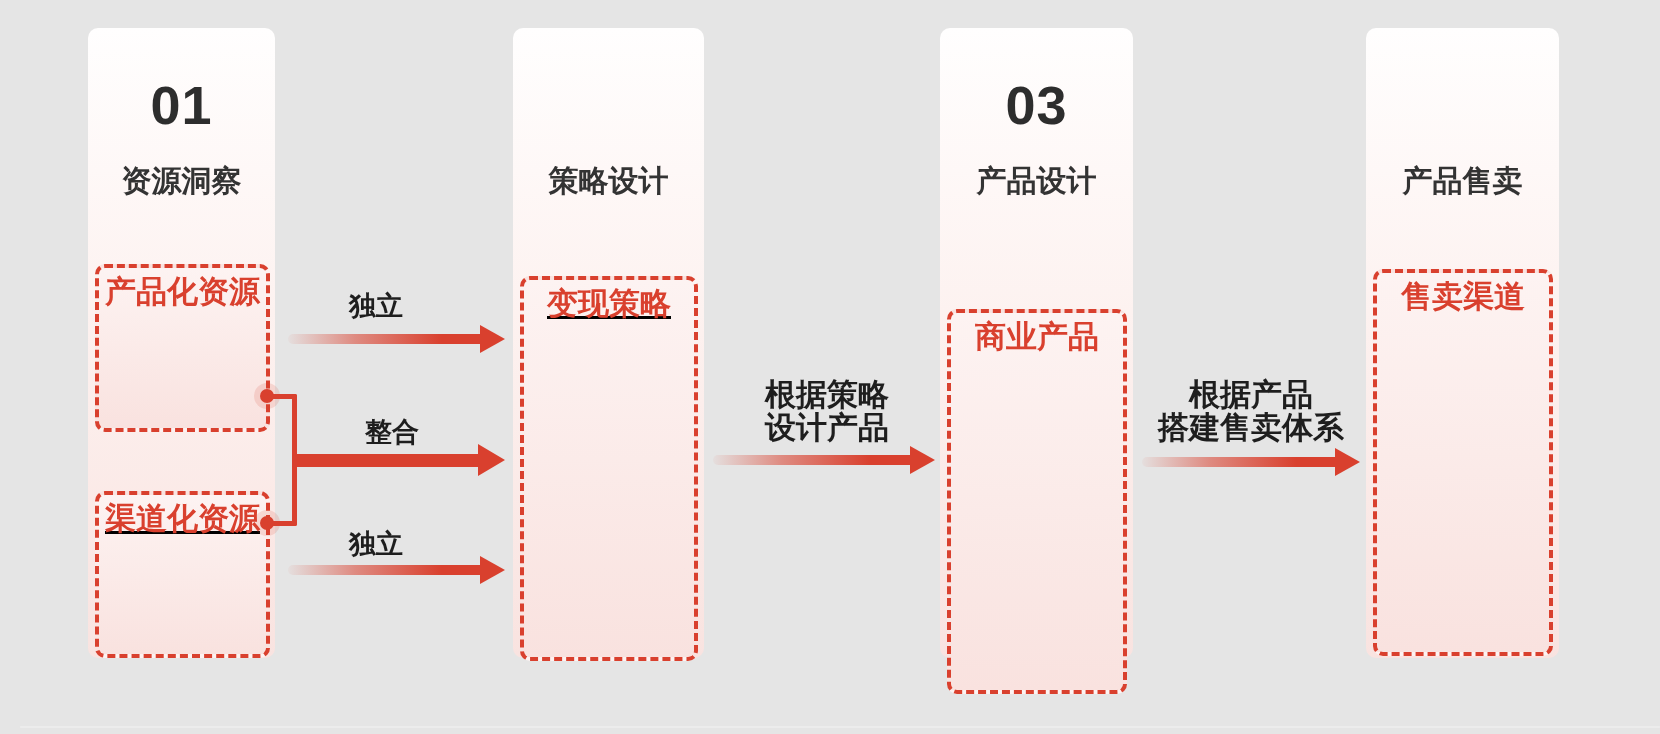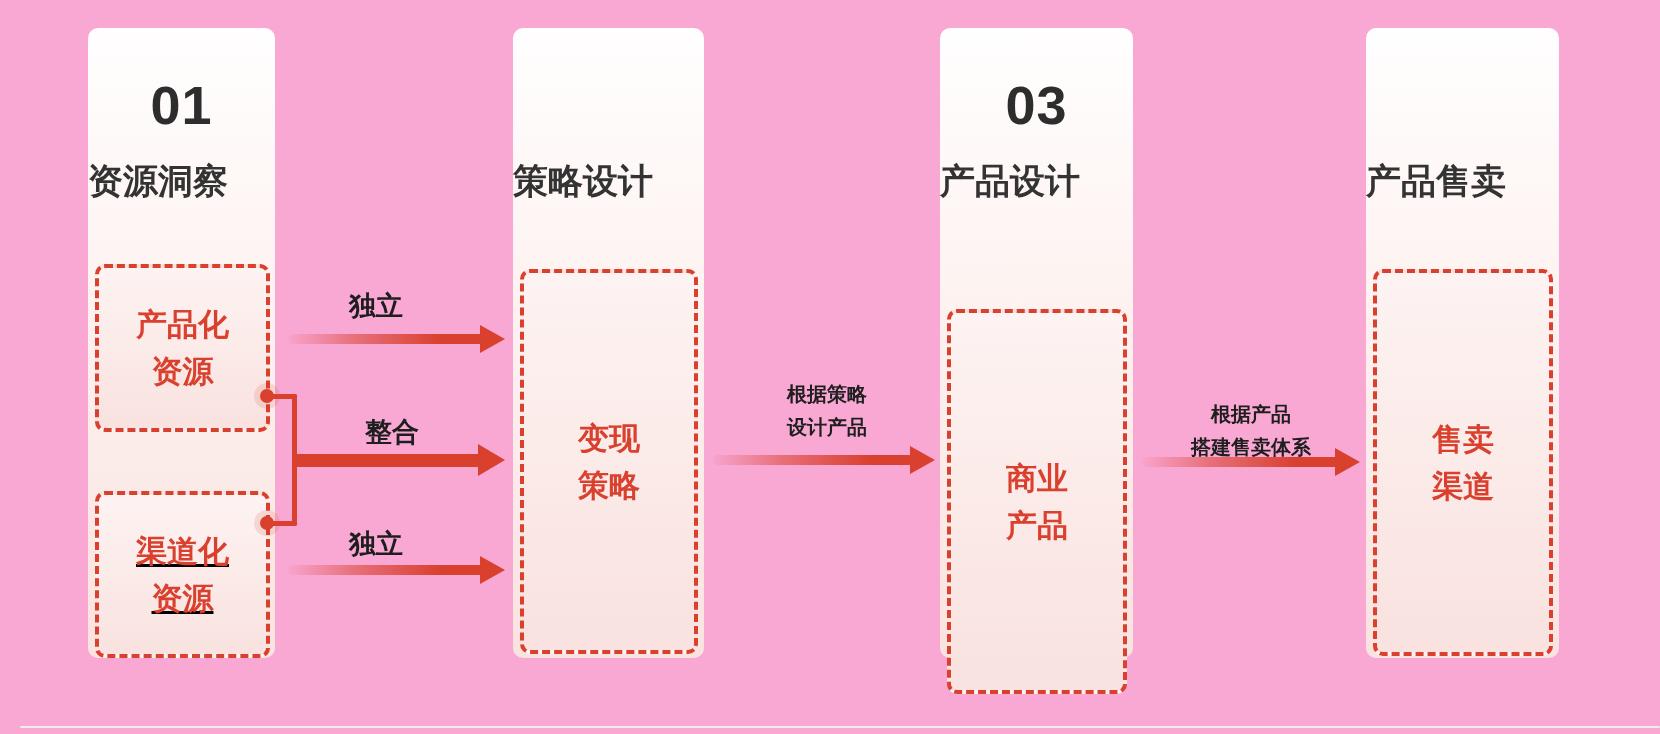--- a/index.html
+++ b/index.html
@@ -1,53 +1,53 @@
 <!DOCTYPE html>
 <html><head>
 <meta charset="utf-8">
 <title>Process Flow Diagram</title>
 <style>
   html,body{margin:0;padding:0;background:#ffffff;}
   body{width:1660px;height:734px;position:relative;overflow:hidden;
        font-family:"Liberation Sans","DejaVu Sans",sans-serif;}
-  .canvas{position:absolute;left:0;top:0;width:1660px;height:734px;background:#f9a8d4;}
+  .canvas{position:absolute;left:0;top:0;width:1660px;height:734px;background:#e5e5e5;}
 
   
   .col{position:absolute;top:28px;height:630px;border-radius:10px;
        background:linear-gradient(180deg,#fffefe 0%,#fdf2f0 45%,#f9e3e0 100%);}
   .step-number{position:absolute;top:45px;left:0;width:100%;height:64px;line-height:64px;
        text-align:center;font-size:54px;font-weight:700;color:#2d2d2d;letter-spacing:1px;}
   .step-title{position:absolute;top:129px;left:0;width:100%;height:48px;line-height:48px;
-       font-size:35px;font-weight:700;color:#333333;}
+       text-align:center;font-size:30px;font-weight:700;color:#333333;}
 
   
   .dbox{position:absolute;border:4px dashed #d9402e;border-radius:10px;box-sizing:border-box;
         background:linear-gradient(180deg,#fdf3f2 0%,#f9e2df 100%);
-        display:flex;flex-direction:column;align-items:center;justify-content:center;}
+        display:flex;flex-direction:row;align-items:flex-start;justify-content:center;}
   .dbox span{display:block;color:#d9402e;font-size:31px;font-weight:700;line-height:47px;text-align:center;}
 
   
   .arrow{position:absolute;display:flex;align-items:center;}
   .shaft{height:10px;border-radius:5px 0 0 5px;flex:1;
          background:linear-gradient(90deg,rgba(217,64,46,0.04) 0%,rgba(217,64,46,0.55) 35%,#d9402e 80%);}
   .shaft-solid{height:13px;flex:1;background:#d9402e;}
   .ah{width:0;height:0;border-style:solid;border-width:14px 0 14px 25px;
       border-color:transparent transparent transparent #d9402e;}
   .ah-big{border-width:16px 0 16px 27px;}
 
   
   .bline{position:absolute;background:#d9402e;border-radius:2px;}
   .dot{position:absolute;width:14px;height:14px;border-radius:50%;background:#d9402e;
        box-shadow:0 0 0 6px rgba(217,64,46,0.15);}
 
   
   .lbl{position:absolute;transform:translate(-50%,-50%);white-space:nowrap;
        font-weight:700;color:#1e1e1e;font-size:27px;text-align:right;}
   .lbl2{position:absolute;transform:translate(-50%,-50%);text-align:center;
-        font-weight:700;color:#1e1e1e;font-size:20px;line-height:33px;white-space:nowrap;}
+        font-weight:700;color:#1e1e1e;font-size:31px;line-height:33px;white-space:nowrap;}
 
   .divider{position:absolute;left:20px;top:726px;width:1640px;height:2px;
            background:#ececec;border-radius:1px;}
 </style>
 </head>
 <body>
 
 <div class="canvas">
 
   <div class="col" style="left:88px;width:187px;">
@@ -66,21 +66,21 @@
   </div>
 
   <div class="dbox" style="left:95px;top:264px;width:175px;height:168px;">
     <span>产品化</span>
     <span>资源</span>
   </div>
   <div class="dbox" style="left:95px;top:491px;width:175px;height:167px;text-decoration:underline;">
     <span>渠道化</span>
     <span>资源</span>
   </div>
-  <div class="dbox" style="left:520px;top:269px;width:178px;height:385px;">
+  <div class="dbox" style="left:520px;top:276px;width:178px;height:385px;text-decoration:underline;">
     <span>变现</span>
     <span>策略</span>
   </div>
   <div class="dbox" style="left:947px;top:269px;width:180px;height:385px;margin-top:40px;">
     <span>商业</span>
     <span>产品</span>
   </div>
   <div class="dbox" style="left:1373px;top:269px;width:180px;height:387px;">
     <span>售卖</span>
     <span>渠道</span>
@@ -112,21 +112,21 @@
 
   <div class="lbl2" style="left:827px;top:411px;">
     <div>根据策略</div>
     <div>设计产品</div>
   </div>
   <div class="arrow" style="left:713px;top:446px;width:222px;">
     <div class="shaft"></div>
     <div class="ah"></div>
   </div>
 
-  <div class="lbl2" style="left:1251px;top:431px;">
+  <div class="lbl2" style="left:1251px;top:411px;">
     <div>根据产品</div>
     <div>搭建售卖体系</div>
   </div>
   <div class="arrow" style="left:1142px;top:448px;width:218px;">
     <div class="shaft"></div>
     <div class="ah"></div>
   </div>
 
   <div class="divider"></div>
 </div>

